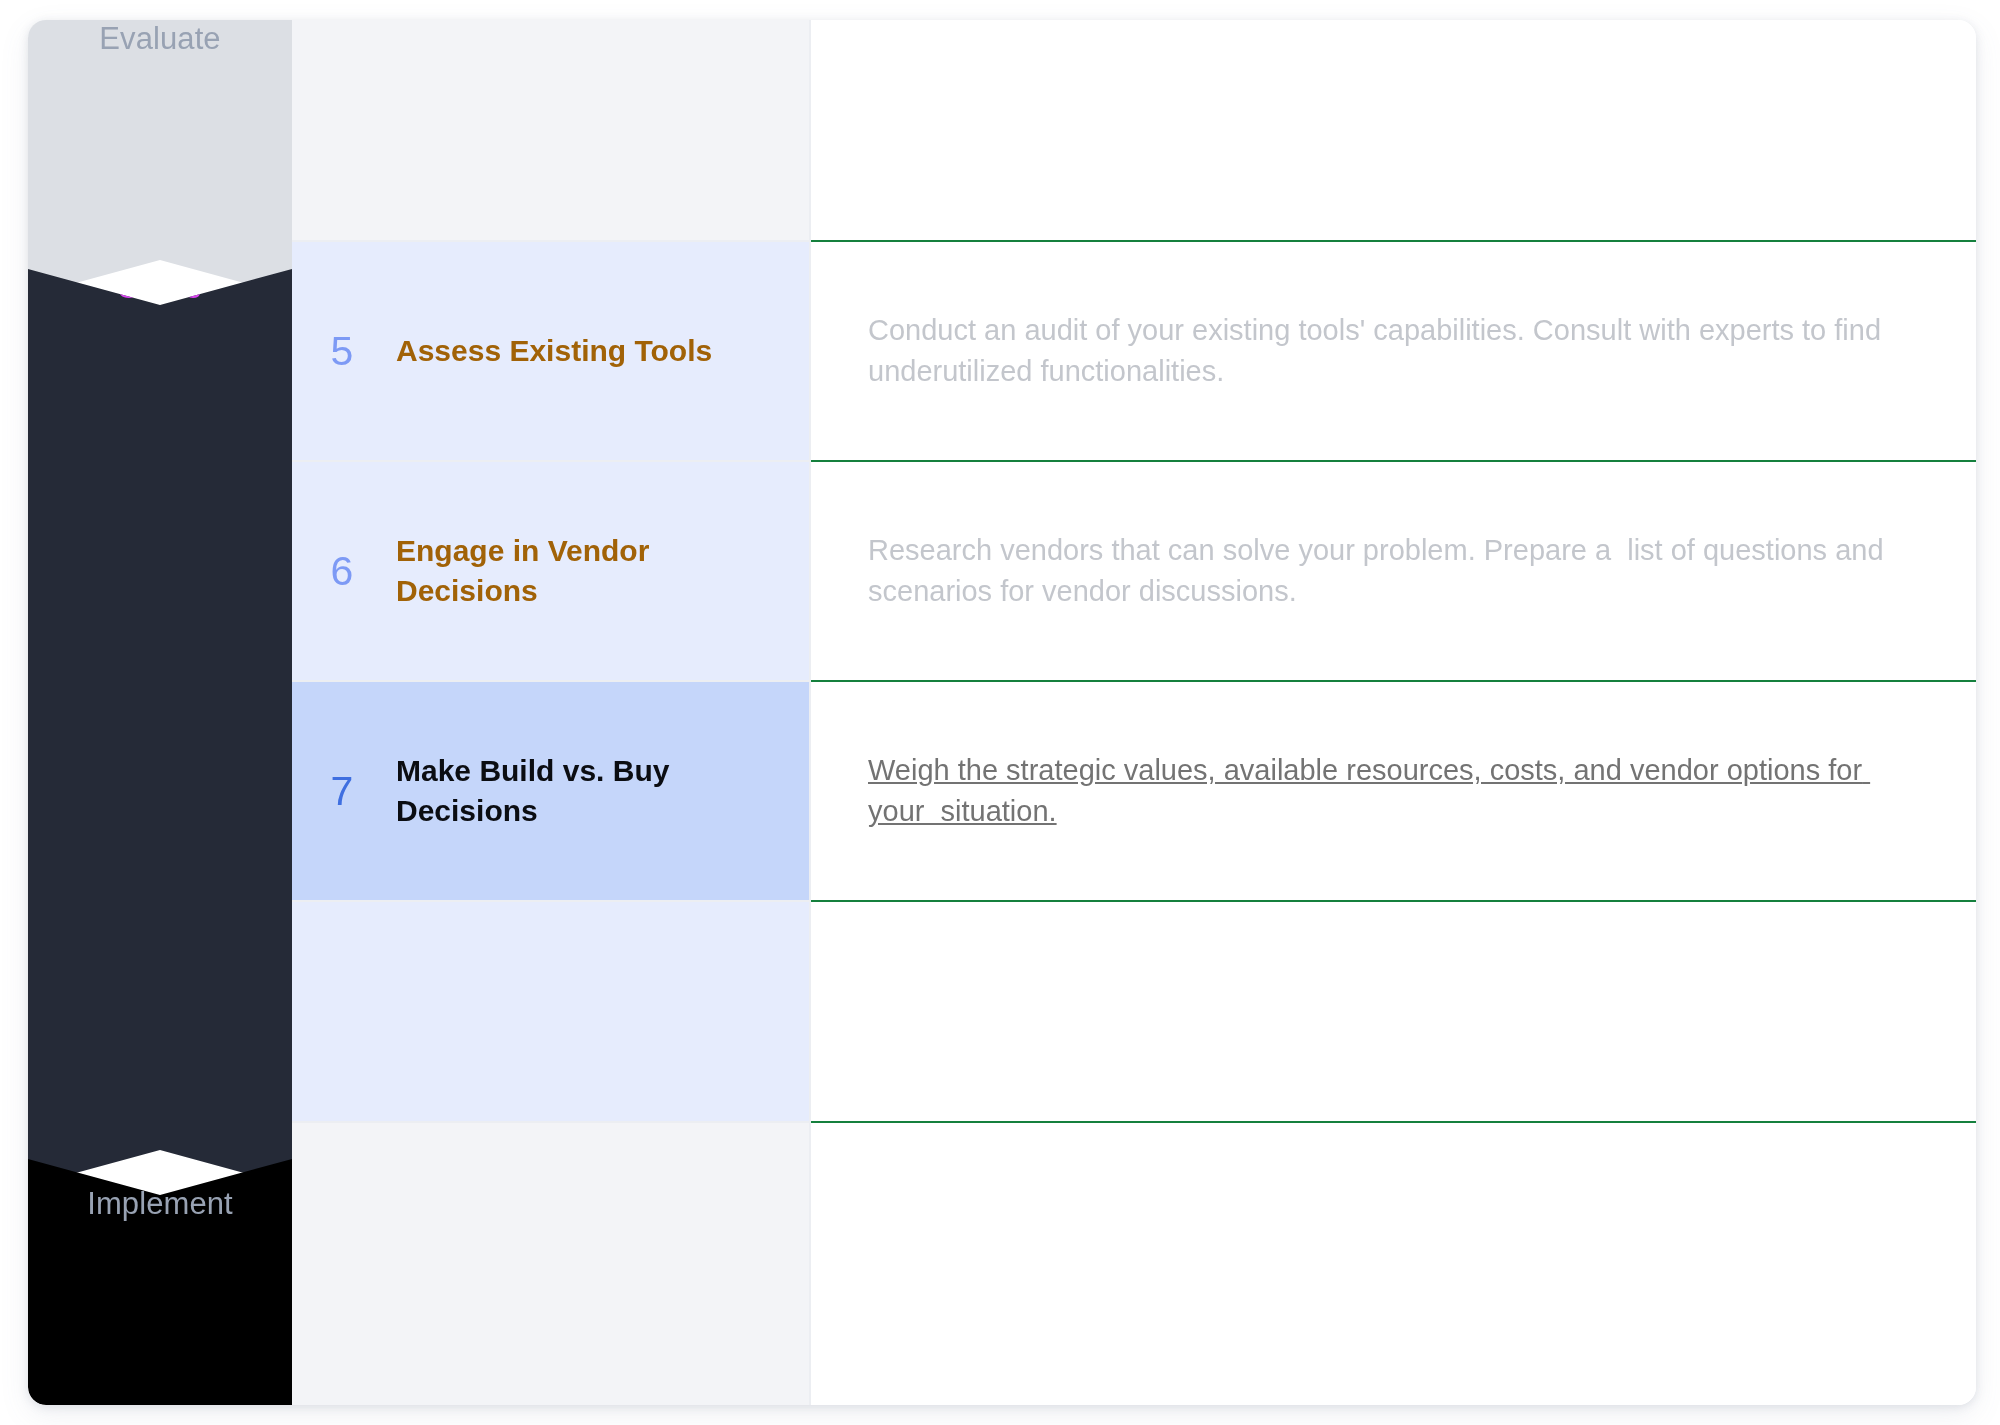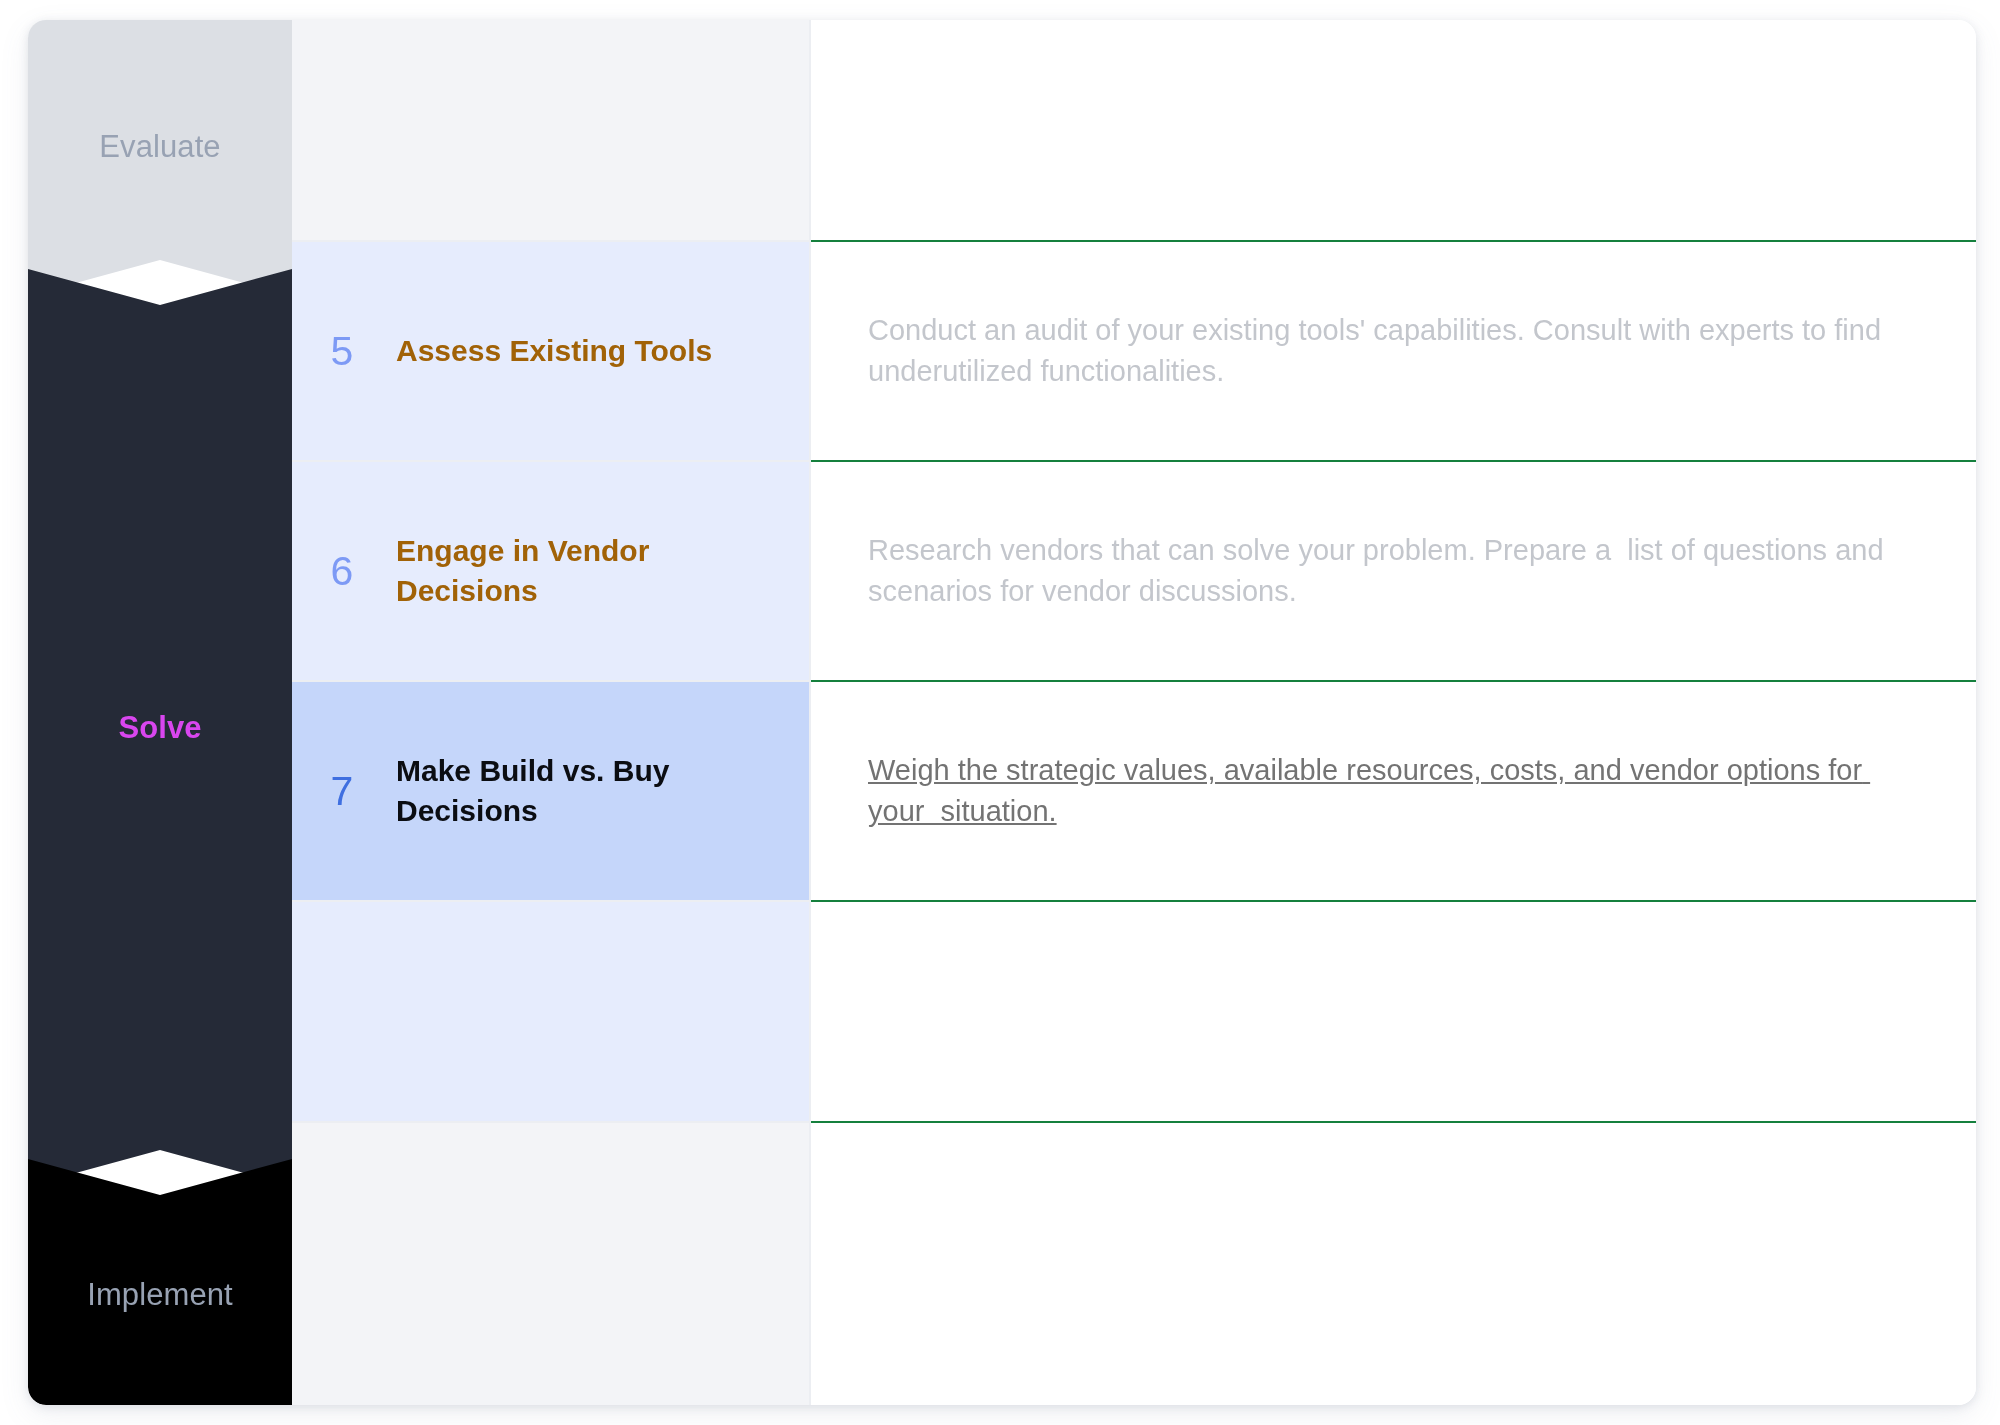--- a/index.html
+++ b/index.html
@@ -40,21 +40,21 @@
     top: 0;
     width: 264px;
     height: 100%;
   }
 
   .phase {
     position: absolute;
     left: 0;
     width: 264px;
     display: flex;
-    align-items: center;
+    align-items: flex-start;
     justify-content: center;
     box-sizing: border-box;
   }
 
   .phase-label {
     font-size: 31px;
     letter-spacing: 0.1px;
     line-height: 1.2;
     user-select: none;
   }

